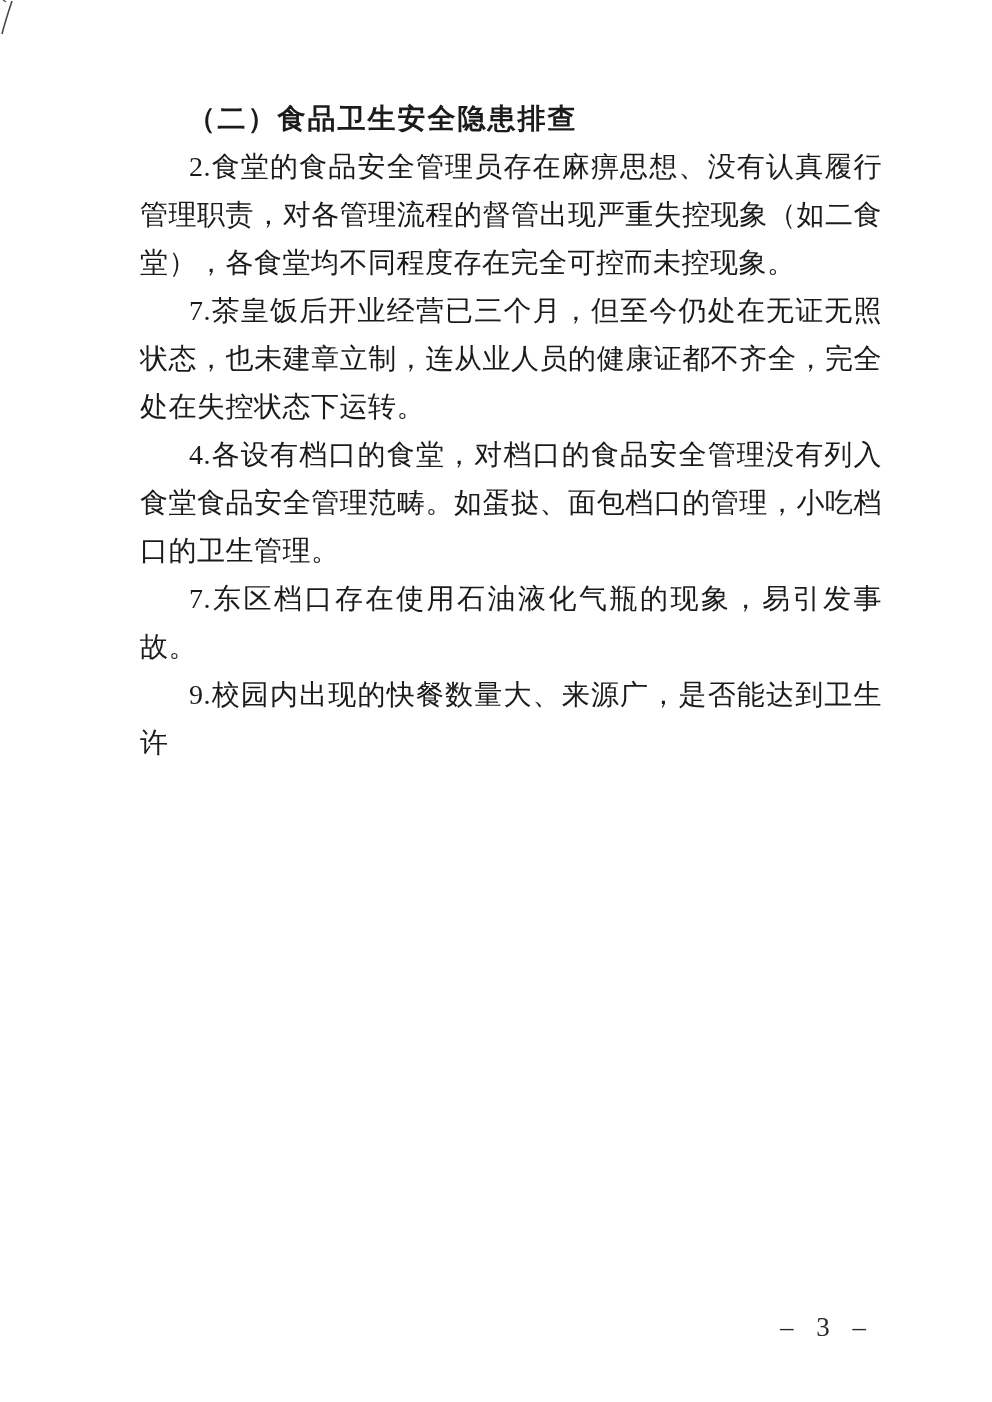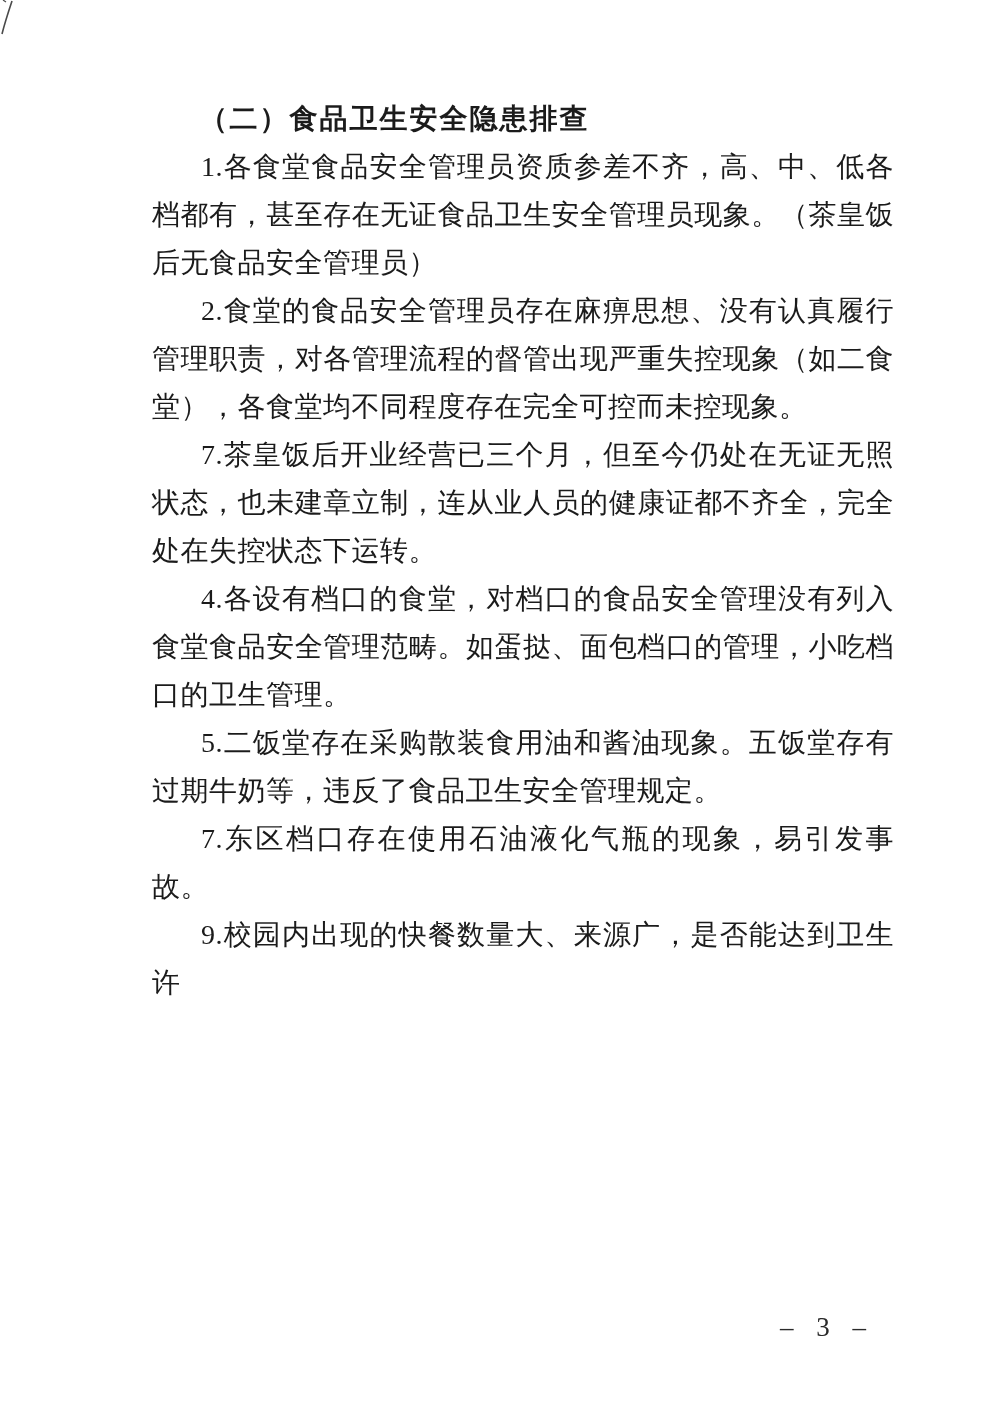--- a/index.html
+++ b/index.html
@@ -11,21 +11,21 @@
     position: relative;
     width: 992px;
     height: 1402px;
     background: #ffffff;
     overflow: hidden;
     font-family: "Liberation Serif", "DejaVu Serif", serif;
     color: #1b1b1b;
   }
   .text-block {
     position: absolute;
-    left: 152px;
+    left: 140px;
     top: 95px;
     width: 742px;
   }
   .heading {
     font-size: 28px;
     line-height: 48px;
     font-weight: 600;
     letter-spacing: 2px;
     text-indent: 1.7em;
     white-space: nowrap;
@@ -63,24 +63,22 @@
 <div class="page">
 
   <svg class="scan-mark" viewBox="0 0 28 46" aria-hidden="true">
     <path d="M12,1 C9,10 5,22 2,34" stroke="#4a4a4a" stroke-width="1.6" fill="none"></path>
     <path d="M3,0 L6,2" stroke="#4a4a4a" stroke-width="1.2" fill="none"></path>
   </svg>
 
   <div class="text-block">
     <div class="heading">（二）食品卫生安全隐患排查</div>
 
-    <p class="para">1.各食堂食品安全管理员资质参差不齐，高、中、低各档都有，甚至存在无证食品卫生安全管理员现象。（茶皇饭后无食品安全管理员）</p>
       <p class="para">2.食堂的食品安全管理员存在麻痹思想、没有认真履行管理职责，对各管理流程的督管出现严重失控现象（如二食堂），各食堂均不同程度存在完全可控而未控现象。</p>
       <p class="para">7.茶皇饭后开业经营已三个月，但至今仍处在无证无照状态，也未建章立制，连从业人员的健康证都不齐全，完全处在失控状态下运转。</p>
       <p class="para">4.各设有档口的食堂，对档口的食品安全管理没有列入食堂食品安全管理范畴。如蛋挞、面包档口的管理，小吃档口的卫生管理。</p>
-      <p class="para">5.二饭堂存在采购散装食用油和酱油现象。五饭堂存有过期牛奶等，违反了食品卫生安全管理规定。</p>
       <p class="para">7.东区档口存在使用石油液化气瓶的现象，易引发事故。</p>
       <p class="para">9.校园内出现的快餐数量大、来源广，是否能达到卫生许</p>
   </div>
 
   <div class="page-number">– 3 –</div>
 
 </div>
 
 </body></html>

